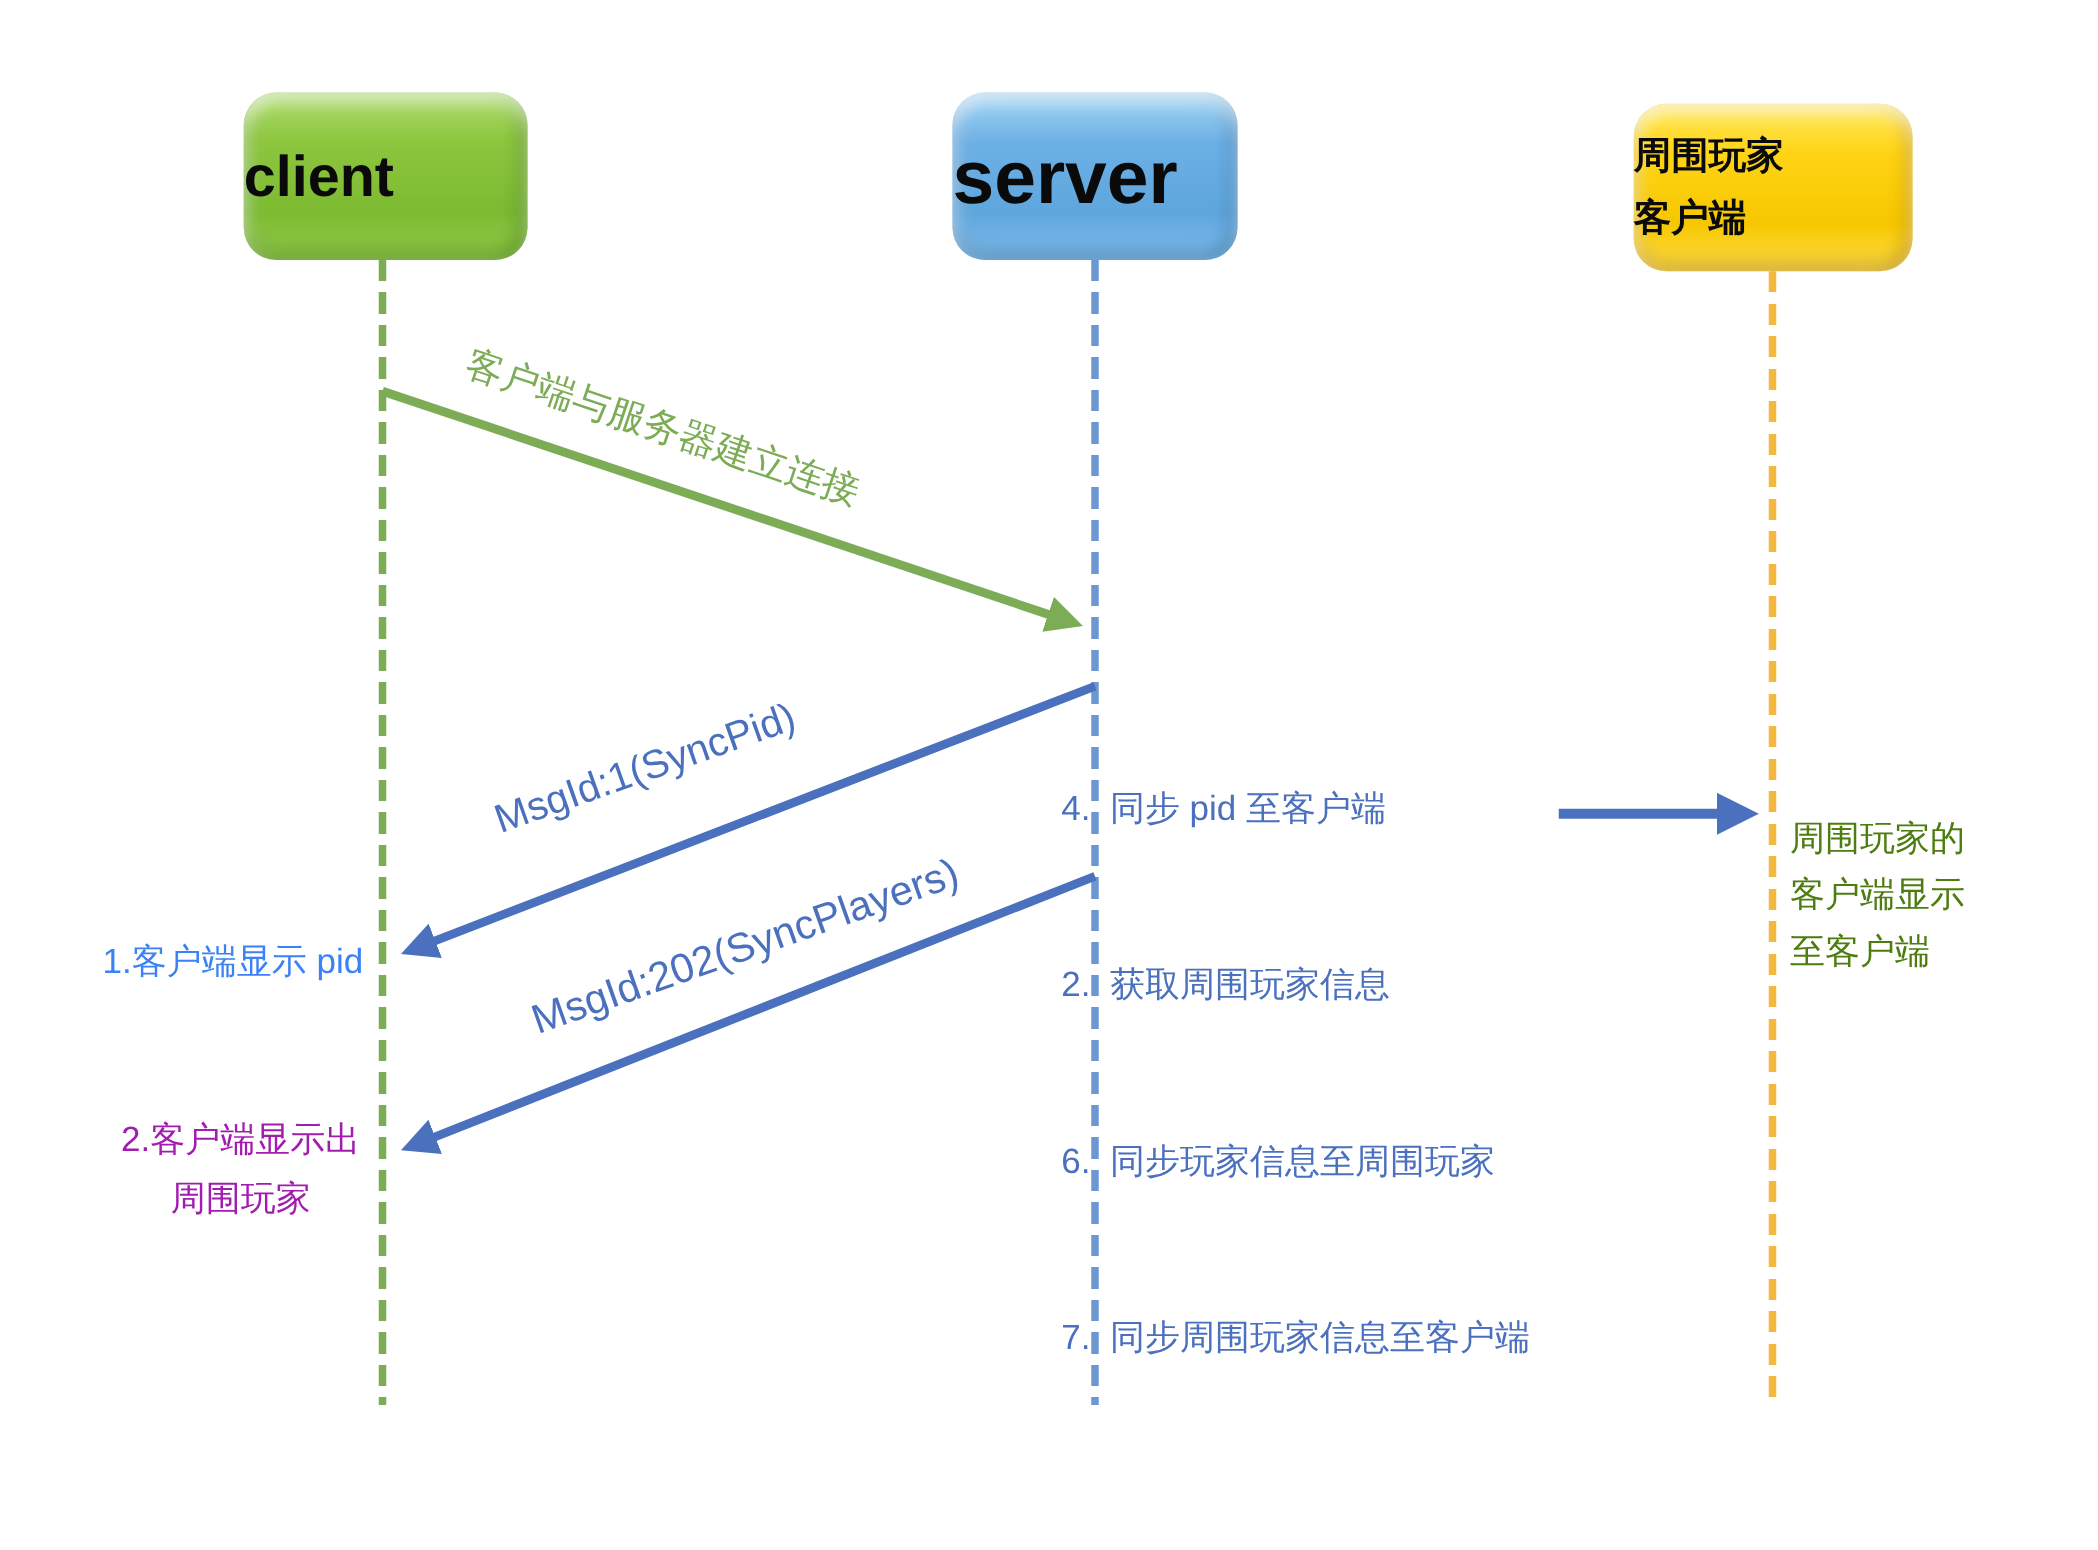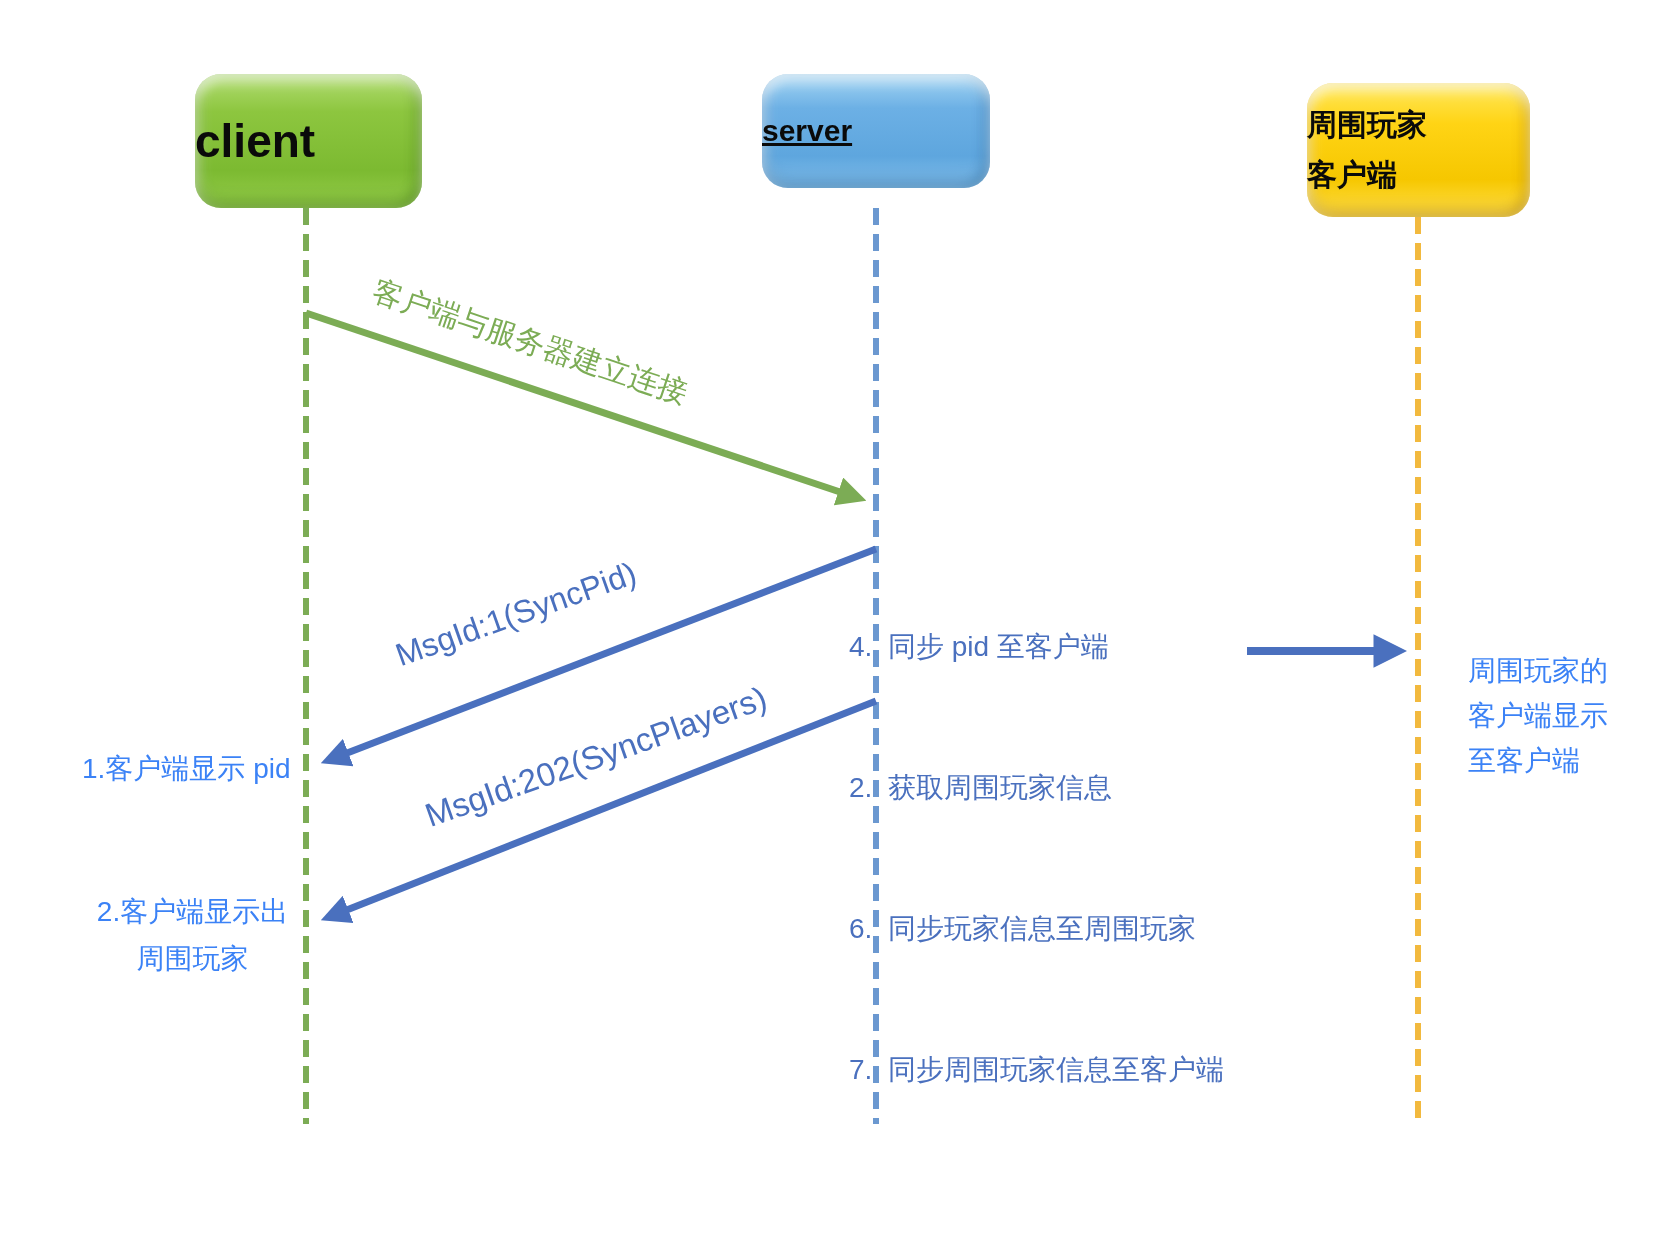--- a/index.html
+++ b/index.html
@@ -13,25 +13,24 @@
     align-items:flex-start;justify-content:center;font-weight:bold;color:#0a0a0a;
     text-align:center;
   }
   .actor.green{
     left:195px;top:74px;width:227px;height:134px;font-size:46px;
     background:linear-gradient(to bottom,#b2dd73 0%,#8dc63f 28%,#7cba31 72%,#95cd4b 100%);
     box-shadow:inset 0 8px 12px rgba(255,255,255,.55),inset 0 -9px 14px rgba(40,90,0,.28),
                inset 8px 0 12px rgba(255,255,255,.18),inset -8px 0 12px rgba(30,80,0,.18);
   }
   .actor.blue{
-    left:762px;top:74px;width:228px;height:114px;font-size:30px;
+    left:762px;top:74px;width:228px;height:134px;font-size:60px;
     background:linear-gradient(to bottom,#a5d6f3 0%,#6cb0e5 30%,#5ea6de 72%,#83c0ec 100%);
     box-shadow:inset 0 8px 12px rgba(255,255,255,.55),inset 0 -9px 14px rgba(0,60,110,.25),
                inset 8px 0 12px rgba(255,255,255,.18),inset -8px 0 12px rgba(0,60,110,.15);
-    text-decoration:underline;
   }
   .actor.yellow{
     left:1307px;top:83px;width:223px;height:134px;font-size:30px;line-height:50px;
     background:linear-gradient(to bottom,#ffe95e 0%,#ffd415 30%,#f6c700 72%,#ffe04b 100%);
     box-shadow:inset 0 8px 12px rgba(255,255,255,.6),inset 0 -9px 14px rgba(140,90,0,.28),
                inset 8px 0 12px rgba(255,255,255,.2),inset -8px 0 12px rgba(140,90,0,.18);
   }
   
   .lifeline{
     position:absolute;width:6px;top:208px;height:916px;
@@ -46,22 +45,22 @@
   .msg-label{position:absolute;white-space:nowrap;text-align:center;color:#4a70be;}
   .msg-connect{left:352px;top:322px;width:356px;font-size:30px;color:#7cac55;transform:rotate(18.5deg);}
   .msg-syncpid{left:360px;top:596px;width:312px;font-size:32px;transform:rotate(-19.5deg);}
   .msg-syncplayers{left:380px;top:738px;width:432px;font-size:33px;transform:rotate(-19.5deg);}
   .msg-broadcast{left:1200px;top:506px;width:220px;font-size:30px;line-height:46px;}
   
   .server-steps{position:absolute;left:849px;top:529px;font-size:28px;line-height:47px;
     color:#4a70be;white-space:pre;}
   .note{position:absolute;font-size:28px;}
   .note-client-pid{left:82px;top:750px;color:#3b82f6;white-space:nowrap;}
-  .note-client-players{left:70px;top:888px;width:245px;text-align:center;line-height:47px;color:#3b82f6;}
-  .note-nearby{left:1432px;top:648px;line-height:45px;color:#3b82f6;white-space:nowrap;margin-left:36px;}
+  .note-client-players{left:70px;top:888px;width:245px;text-align:center;line-height:47px;color:#a21caf;}
+  .note-nearby{left:1432px;top:648px;line-height:45px;color:#4d7c0f;white-space:nowrap;}
 </style>
 </head>
 <body>
 
 <div class="canvas">
 
   <div class="lifeline green"></div>
   <div class="lifeline blue"></div>
   <div class="lifeline orange"></div>
 

